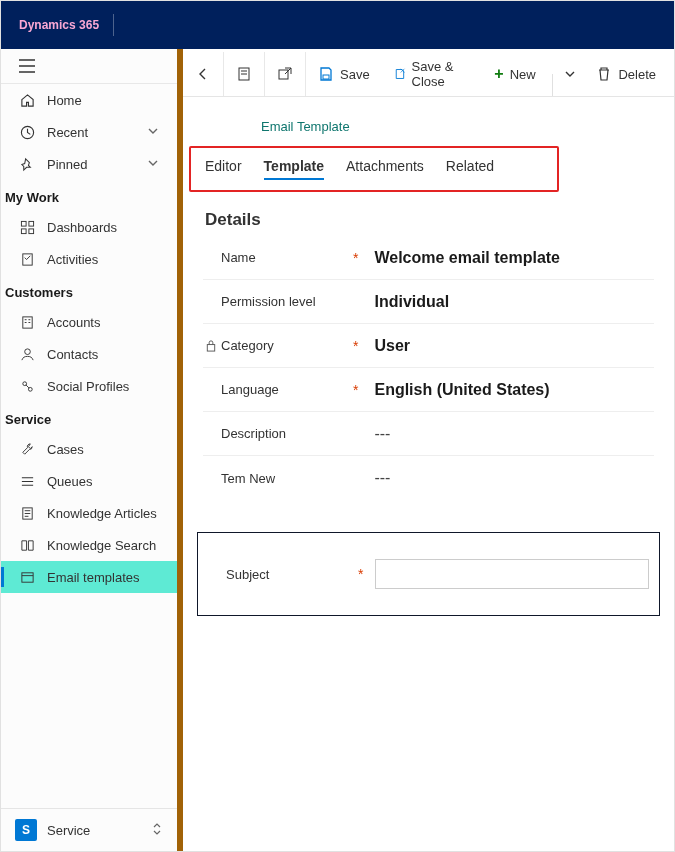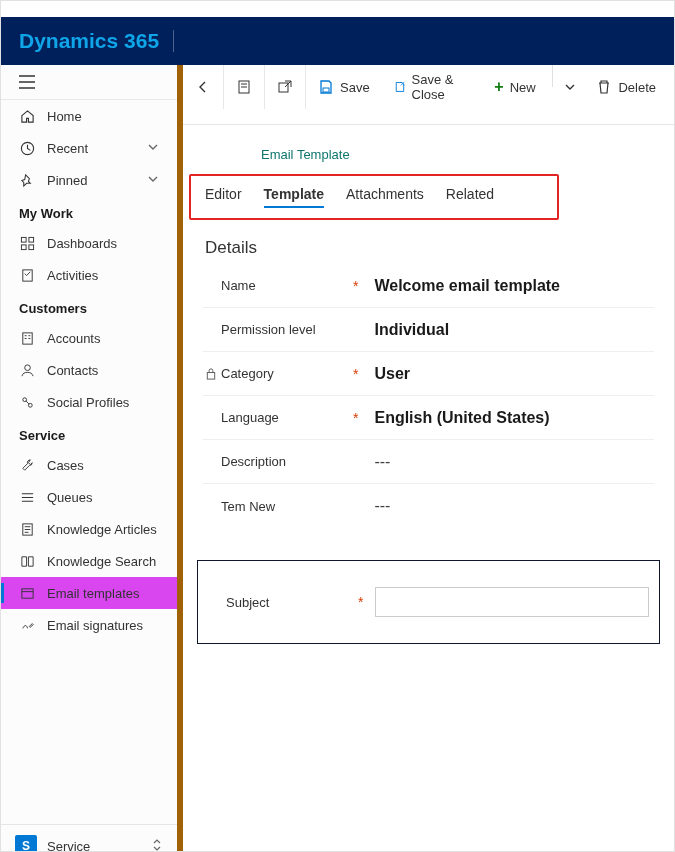--- a/index.html
+++ b/index.html
@@ -1,55 +1,55 @@
 <!DOCTYPE html>
 <html><head>
 <meta charset="utf-8">
 <style>
 * { box-sizing: border-box; margin: 0; padding: 0; font-family: "Segoe UI", -apple-system, sans-serif; }
 body { width: 675px; height: 852px; background: #fff; overflow: hidden; border: 1px solid #e1e1e1; }
 
-.topbar { height: 48px; background: #00205c; color: #0ea5e9; display: flex; align-items: center; padding: 0 18px; font-size: 21px; font-weight: 600; margin-top: 16px; }
+.topbar { height: 48px; background: #00205c; color: #f9a8d4; display: flex; align-items: center; padding: 0 18px; font-size: 12px; font-weight: 600; }
 .topbar .divider { width: 1px; height: 22px; background: rgba(255,255,255,0.3); margin-left: 14px; }
 
 .shell { display: flex; height: calc(100% - 48px); }
 
 .sidebar { width: 182px; border-right: 6px solid #a16207; display: flex; flex-direction: column; font-size: 13px; color: #333; overflow-y: auto; background: #fcfcfc; }
 .hamburger { padding: 10px 18px; border-bottom: 1px solid #e8e8e8; }
 .hamburger svg { display: block; }
 .sb-item { display: flex; align-items: center; gap: 12px; padding: 8px 18px; cursor: pointer; }
 .sb-item .icon { width: 16px; height: 16px; display: flex; align-items: center; justify-content: center; flex-shrink: 0; }
 .sb-item .chev { margin-left: auto; color: #666; }
-.sb-group { padding: 10px 18px 6px; font-weight: 600; font-size: 13px; color: #1a1a1a; }
-.sb-item.selected { background: #d946ef; position: relative; }
+.sb-group { padding: 10px 4px 6px; font-weight: 600; font-size: 13px; color: #1a1a1a; }
+.sb-item.selected { background: #5eead4; position: relative; }
 .sb-item.selected::before { content: ''; position: absolute; left: 0; top: 6px; bottom: 6px; width: 3px; background: #0078d4; }
 
 .sb-footer { margin-top: auto; border-top: 1px solid #e5e5e5; padding: 10px 14px; display: flex; align-items: center; gap: 10px; }
 .sb-footer .badge { width: 22px; height: 22px; background: #0078d4; color: #fff; font-weight: 600; display: flex; align-items: center; justify-content: center; border-radius: 2px; font-size: 12px; }
 .sb-footer .updown { margin-left: auto; color: #666; font-size: 12px; }
 
 .main { flex: 1; display: flex; flex-direction: column; overflow: hidden; }
 
-.cmdbar { height: 60px; border-bottom: 1px solid #e5e5e5; display: flex; align-items: flex-start; padding: 0 6px 0 0; }
+.cmdbar { height: 48px; border-bottom: 1px solid #e5e5e5; display: flex; align-items: flex-end; padding: 0 6px 0 0; }
 .cmd-btn { display: flex; align-items: center; gap: 6px; padding: 0 12px; height: 44px; color: #333; font-size: 13px; cursor: pointer; border-right: 1px solid #e8e8e8; }
 .cmd-btn.noborder { border-right: none; }
 .cmd-btn .plus { color: #107c10; font-weight: 600; font-size: 16px; }
 .cmdbar .sep { width: 1px; height: 22px; background: #e0e0e0; margin: 0 4px; }
 
 .content { flex: 1; overflow-y: auto; padding: 22px 0 0 0; }
 .content-inner { padding-left: 70px; padding-right: 20px; }
 
 .breadcrumb { font-size: 13px; color: #0f766e; margin-bottom: 12px; padding-left: 8px; }
 
 .tabs-highlight { border: 2.5px solid #e32424; border-radius: 2px; padding: 10px 14px; margin: 0 110px 18px -8px; display: inline-block; min-width: 370px; }
 .tabs { display: flex; gap: 22px; font-size: 14px; }
 .tab { cursor: pointer; color: #333; padding-bottom: 4px; }
 .tab.active { font-weight: 600; border-bottom: 2.5px solid #0078d4; }
 
-.section-title { font-size: 17px; font-weight: 400; color: #333; margin: 0 0 6px 2px; padding-left: 6px; }
+.section-title { font-size: 17px; font-weight: 700; color: #333; margin: 0 0 6px 2px; padding-left: 6px; }
 
 .field-row { display: flex; align-items: center; border-bottom: 1px solid #eee; padding: 12px 0; min-height: 44px; }
 .field-row .flabel { width: 150px; font-size: 13px; color: #333; padding-left: 18px; display: flex; align-items: center; gap: 4px; }
 .field-row .req { color: #d83b01; margin-left: auto; margin-right: 12px; font-size: 14px; }
 .field-row .fvalue { font-size: 16px; font-weight: 600; color: #1a1a1a; padding-left: 4px; flex: 1; }
 .field-row .fvalue.empty { font-weight: 400; color: #444; }
 .details-box { border: none; padding-left: 6px; padding-right: 6px; }
 
 .subject-box { margin-top: 32px; border: 1px solid #0f172a; padding: 14px 10px; }
 .subject-box .field-row { border-bottom: none; }
@@ -195,28 +195,20 @@
     </div>
 
     <div class="sb-item selected">
       <span class="icon">
           <svg width="15" height="15" viewBox="0 0 16 16">
             <rect x="2" y="3" width="12" height="10" fill="none" stroke="#333"></rect>
             <path d="M2 6h12" stroke="#333"></path>
           </svg>
         </span>
       <span>Email templates</span>
-    </div>
-    <div class="sb-item">
-      <span class="icon">
-          <svg width="15" height="15" viewBox="0 0 16 16">
-            <path d="M3 11c2-4 4-4 5 0M10 9l3-3 1 1-3 3z" fill="none" stroke="#333"></path>
-          </svg>
-        </span>
-      <span>Email signatures</span>
     </div>
 
     <div class="sb-footer">
       <span class="badge">S</span>
       <span>Service</span>
       <span class="updown"><svg width="12" height="14" viewBox="0 0 12 14">
             <path d="M3 5l3-3 3 3M3 9l3 3 3-3" stroke="#666" stroke-width="1.2" fill="none"></path>
           </svg></span>
     </div>
   </nav>

